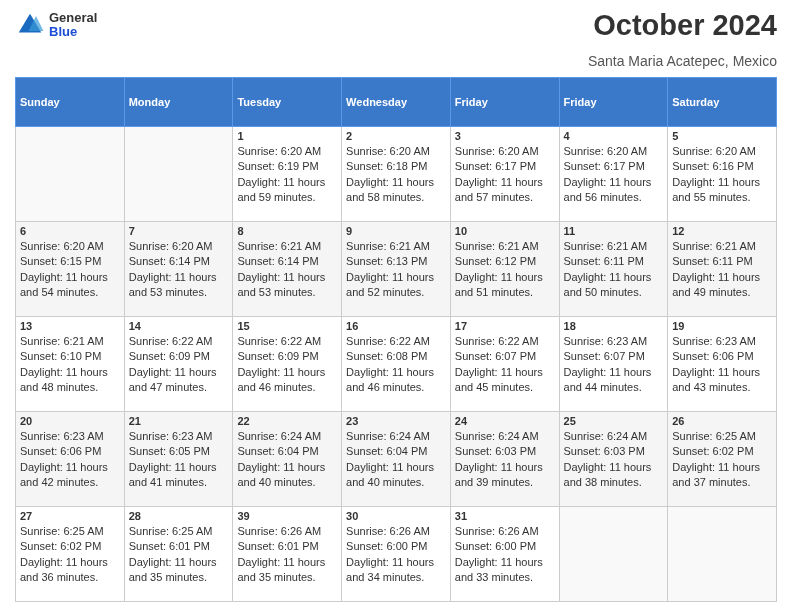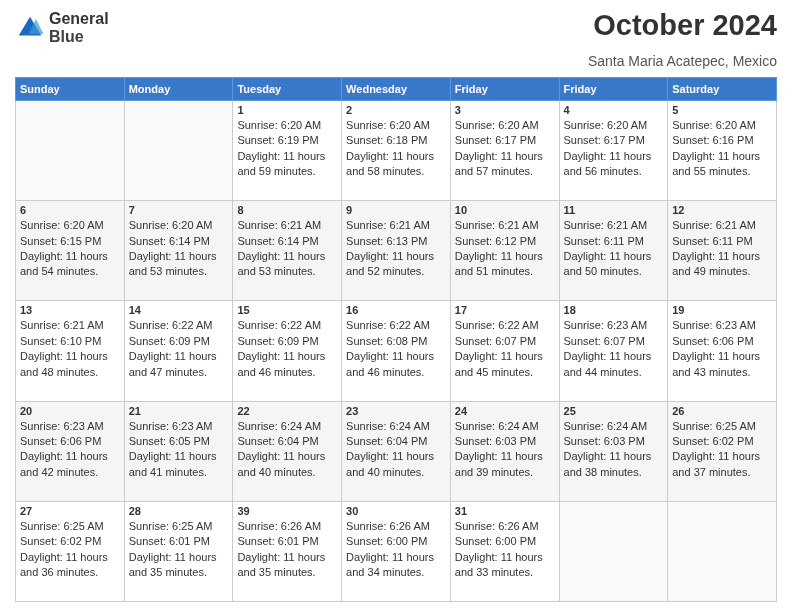--- a/index.html
+++ b/index.html
@@ -24,26 +24,26 @@
       margin-bottom: 8px;
     }
     .logo {
       display: flex;
       align-items: center;
       gap: 4px;
     }
     .logo-text {
       display: flex;
       flex-direction: column;
-      font-size: 16px;
+      font-size: 13px;
       font-weight: bold;
       line-height: 1.1;
     }
     .logo-general { color: #333; }
-    .logo-blue { color: #404040; }
+    .logo-blue { color: #1d4ed8; }
     .logo-icon {
       width: 30px;
       height: 30px;
     }
     .title-area {
       text-align: right;
     }
     .month-title {
       font-size: 29px;
       font-weight: bold;
@@ -59,21 +59,21 @@
       flex: 1;
       border: 1px solid #ccc;
       border-collapse: collapse;
       width: 100%;
       table-layout: fixed;
       font-size: 9.5px;
     }
     .calendar th {
       background-color: #3a78c9;
       color: #fff;
-      padding: 5px 4px;
+      padding: 18px 4px;
       text-align: left;
       font-size: 11px;
       border: 1px solid #5a98e9;
     }
     .calendar td {
       border: 1px solid #ccc;
       vertical-align: top;
       padding: 3px 4px;
       color: #333;
       height: 88px;

